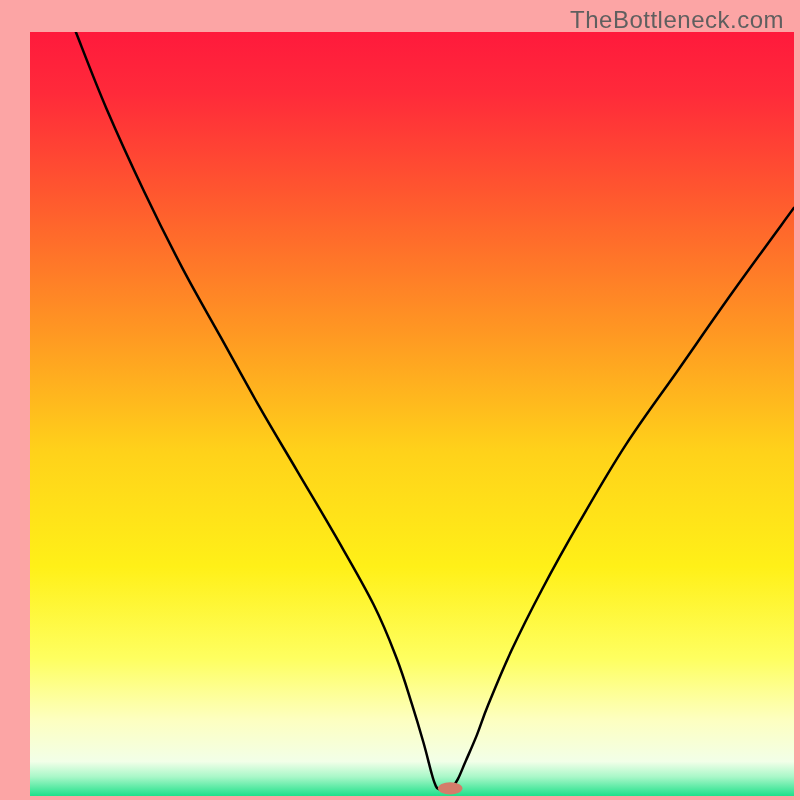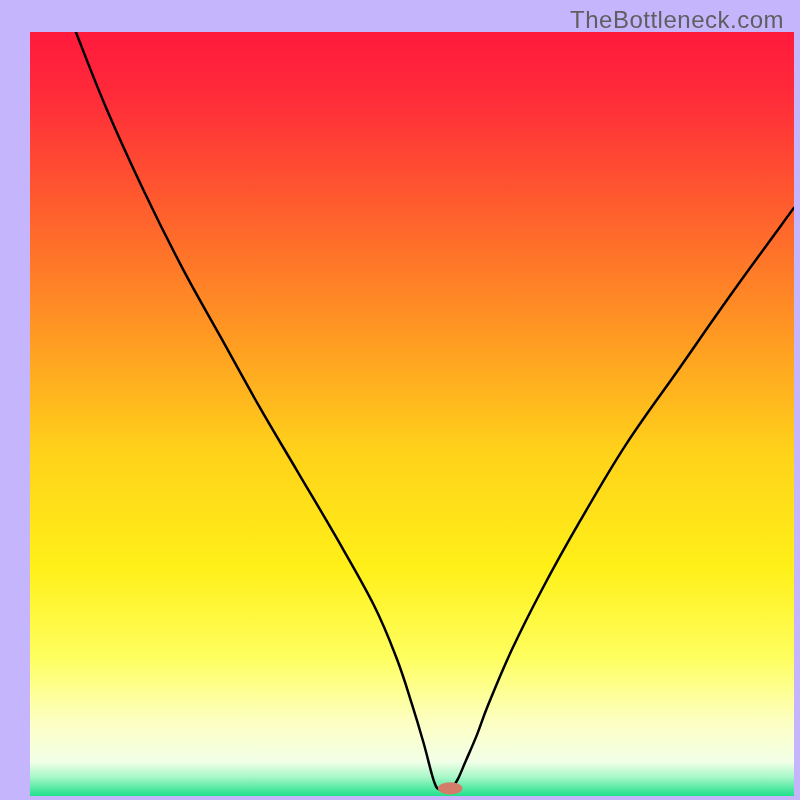--- a/index.html
+++ b/index.html
@@ -7,21 +7,21 @@
     padding: 0;
     width: 800px;
     height: 800px;
     background: #000;
     font-family: Arial, Helvetica, sans-serif;
   }
   .frame {
     position: relative;
     width: 800px;
     height: 800px;
-    background: #c4b5fd;
+    background: #fca5a5;
     text-decoration: underline;
   }
   .watermark {
     position: absolute;
     top: 6px;
     right: 16px;
     color: #5f5f5f;
     font-size: 24px;
     font-weight: 500;
     letter-spacing: 0.5px;

